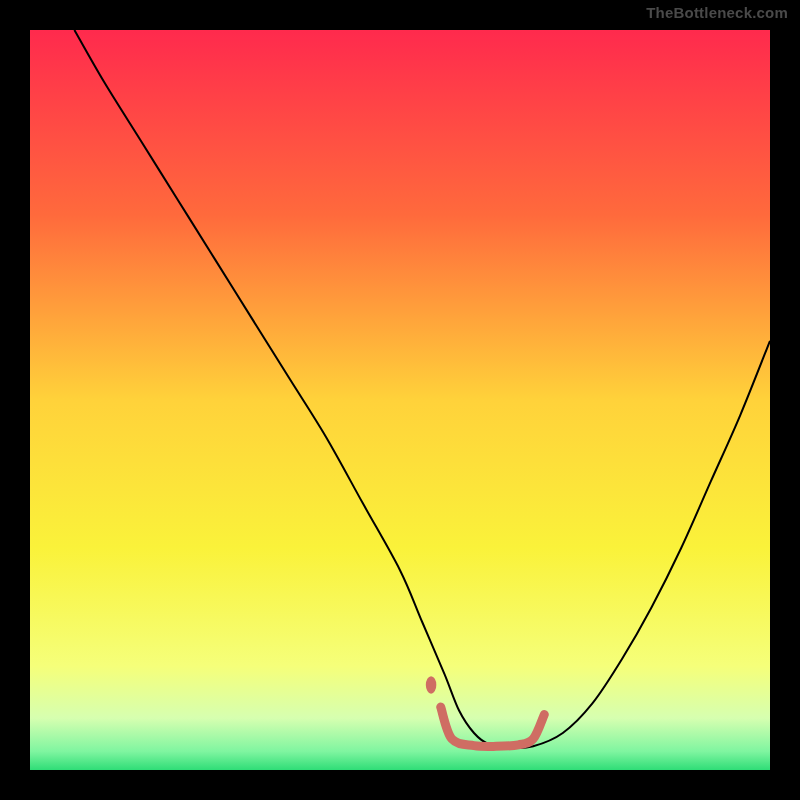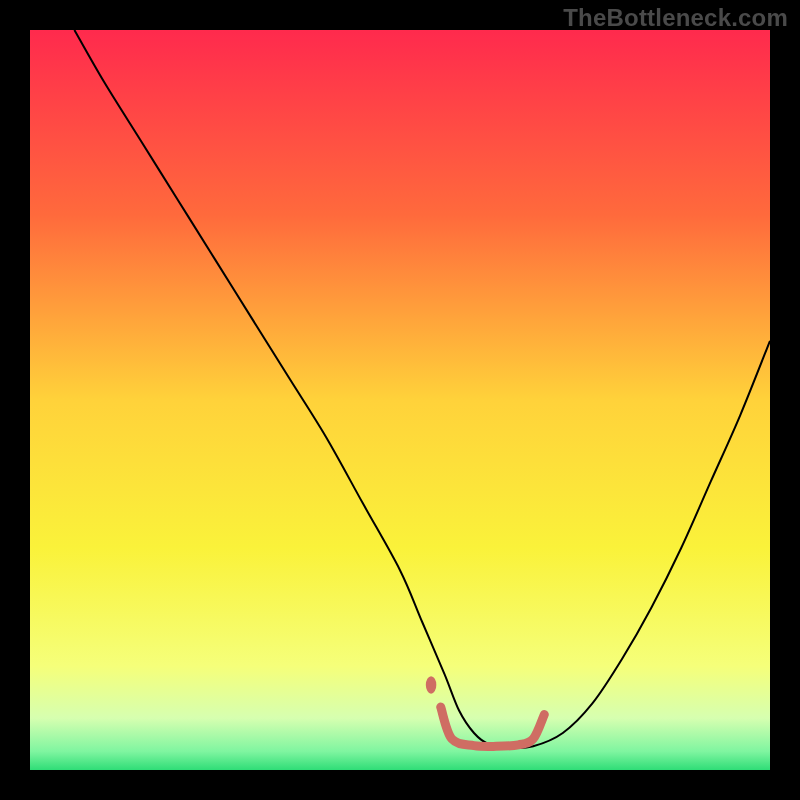--- a/index.html
+++ b/index.html
@@ -15,21 +15,21 @@
     position: relative;
     width: 800px;
     height: 800px;
     background: #000;
   }
   .watermark {
     position: absolute;
     top: 4px;
     right: 12px;
     color: #4a4a4a;
-    font-size: 24px;
+    font-size: 15px;
     font-weight: 600;
     letter-spacing: 0.2px;
     user-select: none;
   }
   svg {
     position: absolute;
     top: 0;
     left: 0;
   }
 </style>

